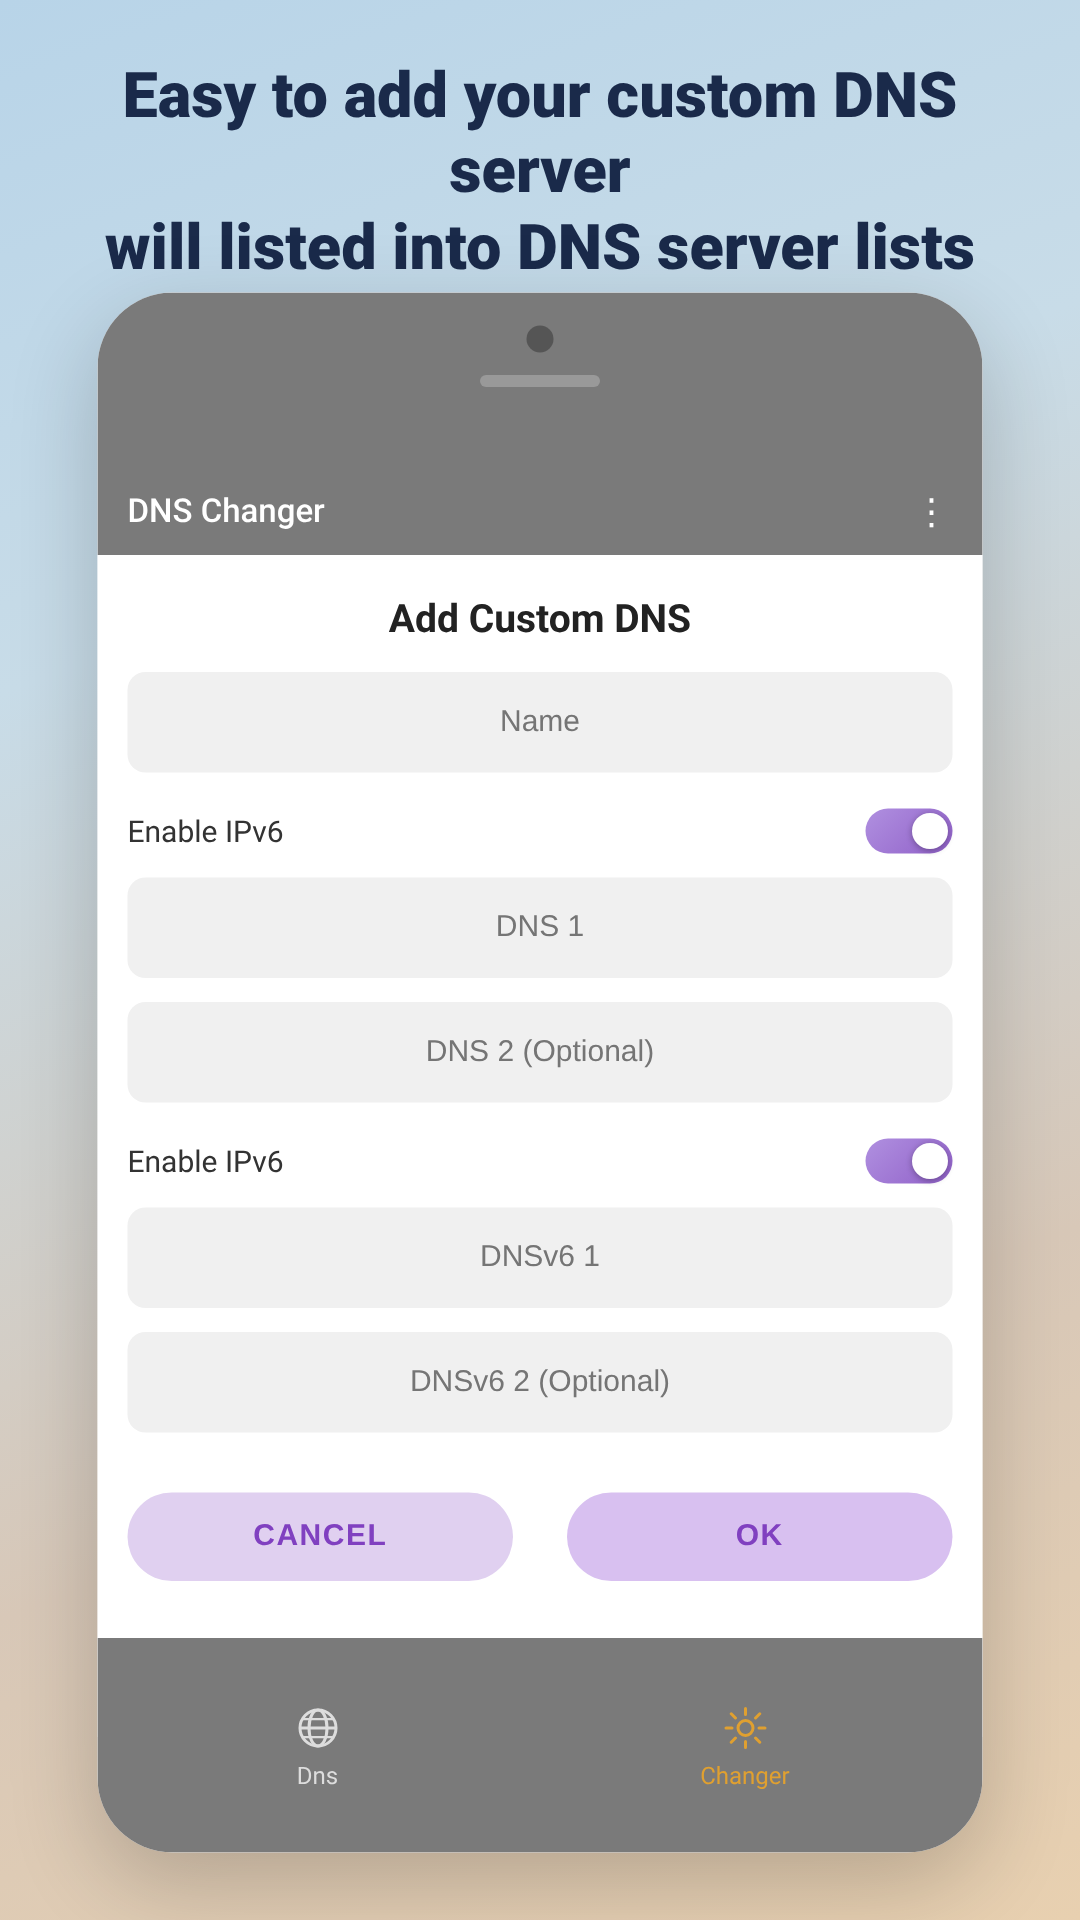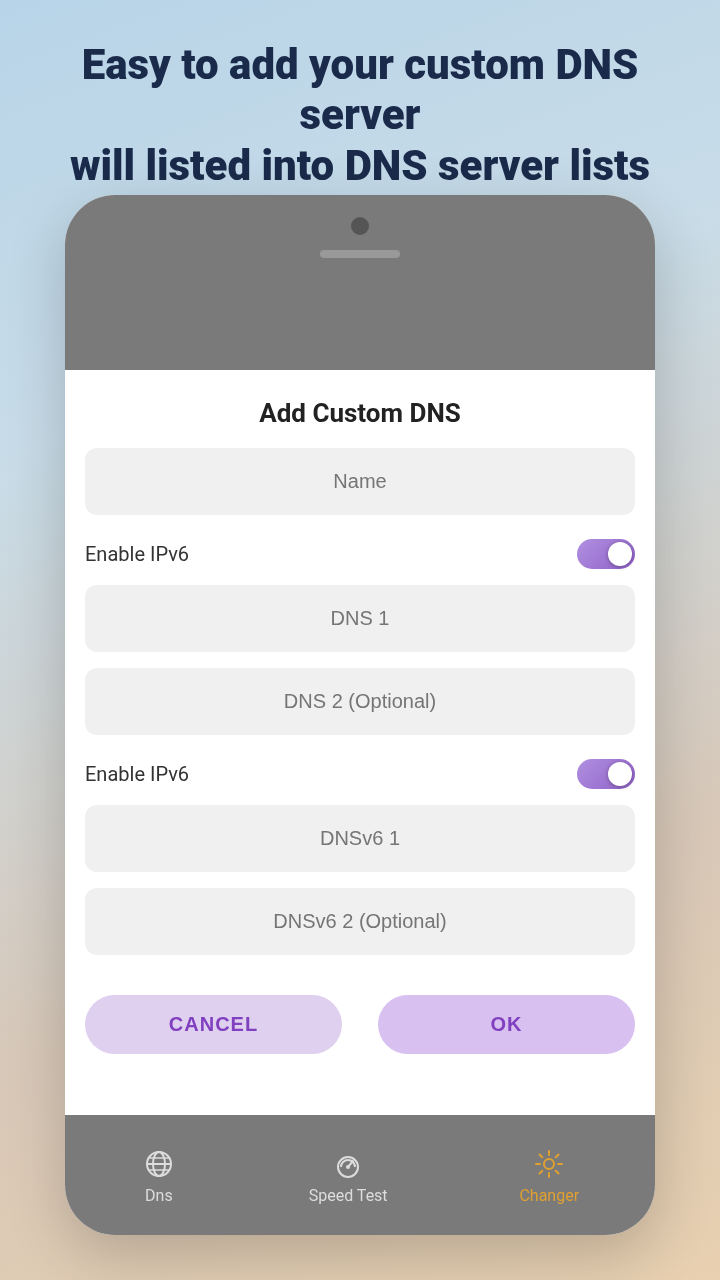--- a/index.html
+++ b/index.html
@@ -173,21 +173,21 @@
     .btn-ok {
       background: #d8c0f0;
       color: #8040c0;
     }
 
     
     .bottom-nav {
       position: absolute;
       bottom: 0;
       left: 0; right: 0;
-      height: 120px;
+      height: 143px;
       background: #7a7a7a;
       display: flex;
       align-items: center;
       justify-content: space-around;
       padding: 0 10px;
     }
     .nav-item {
       display: flex;
       flex-direction: column;
       align-items: center;
@@ -227,20 +227,24 @@
     <span>Easy to add your custom DNS server</span><br>
     <span>will listed into DNS server lists</span>
   </h1>
 </div>
 
 <div class="phone-frame">
 
   <div class="phone-top">
     <div class="phone-camera"></div>
     <div class="phone-status-bar"></div>
+    <div class="app-bar">
+      <span class="app-bar-title">DNS Changer</span>
+      <span class="dots-icon">⋮</span>
+    </div>
   </div>
 
   <div class="dialog">
     <div class="dialog-title">Add Custom DNS</div>
 
     <div class="dialog-scroll">
       <div class="dialog-content">
 
         
         <input class="input-field" type="text" placeholder="Name" style="">
@@ -290,31 +294,20 @@
           <circle cx="15" cy="15" r="12" stroke="#ddd" stroke-width="2"></circle>
           <ellipse cx="15" cy="15" rx="6" ry="12" stroke="#ddd" stroke-width="2"></ellipse>
           <line x1="3" y1="15" x2="27" y2="15" stroke="#ddd" stroke-width="2"></line>
           <line x1="5" y1="9" x2="25" y2="9" stroke="#ddd" stroke-width="1.5"></line>
           <line x1="5" y1="21" x2="25" y2="21" stroke="#ddd" stroke-width="1.5"></line>
         </svg>
       </div>
       <span class="nav-label">Dns</span>
     </div>
 
-    <div class="nav-item">
-      <div class="nav-icon">
-        <svg viewBox="0 0 30 30" fill="none" xmlns="http://www.w3.org/2000/svg">
-          <circle cx="15" cy="18" r="10" stroke="#ddd" stroke-width="2"></circle>
-          <path d="M8 18 A7 7 0 0 1 22 18" stroke="#ddd" stroke-width="2" fill="none"></path>
-          <line x1="15" y1="18" x2="20" y2="12" stroke="#ddd" stroke-width="2" stroke-linecap="round"></line>
-          <circle cx="15" cy="18" r="2" fill="#ddd"></circle>
-        </svg>
-      </div>
-      <span class="nav-label">Speed Test</span>
-    </div>
 
     <div class="nav-item">
       <div class="nav-icon">
         <svg viewBox="0 0 30 30" fill="none" xmlns="http://www.w3.org/2000/svg">
           <circle cx="15" cy="15" r="5" stroke="#e0a030" stroke-width="2"></circle>
           <path d="M15 2 L15 6 M15 24 L15 28 M2 15 L6 15 M24 15 L28 15 M5.5 5.5 L8.3 8.3 M21.7 21.7 L24.5 24.5 M24.5 5.5 L21.7 8.3 M8.3 21.7 L5.5 24.5" stroke="#e0a030" stroke-width="2" stroke-linecap="round"></path>
         </svg>
       </div>
       <span class="nav-label active">Changer</span>
     </div>

